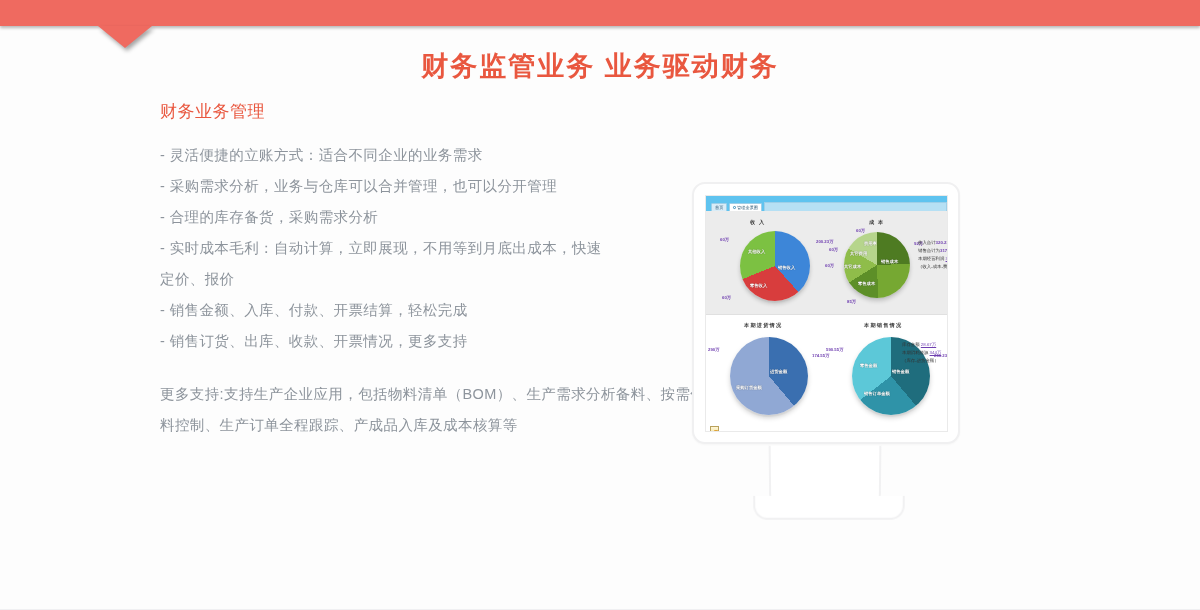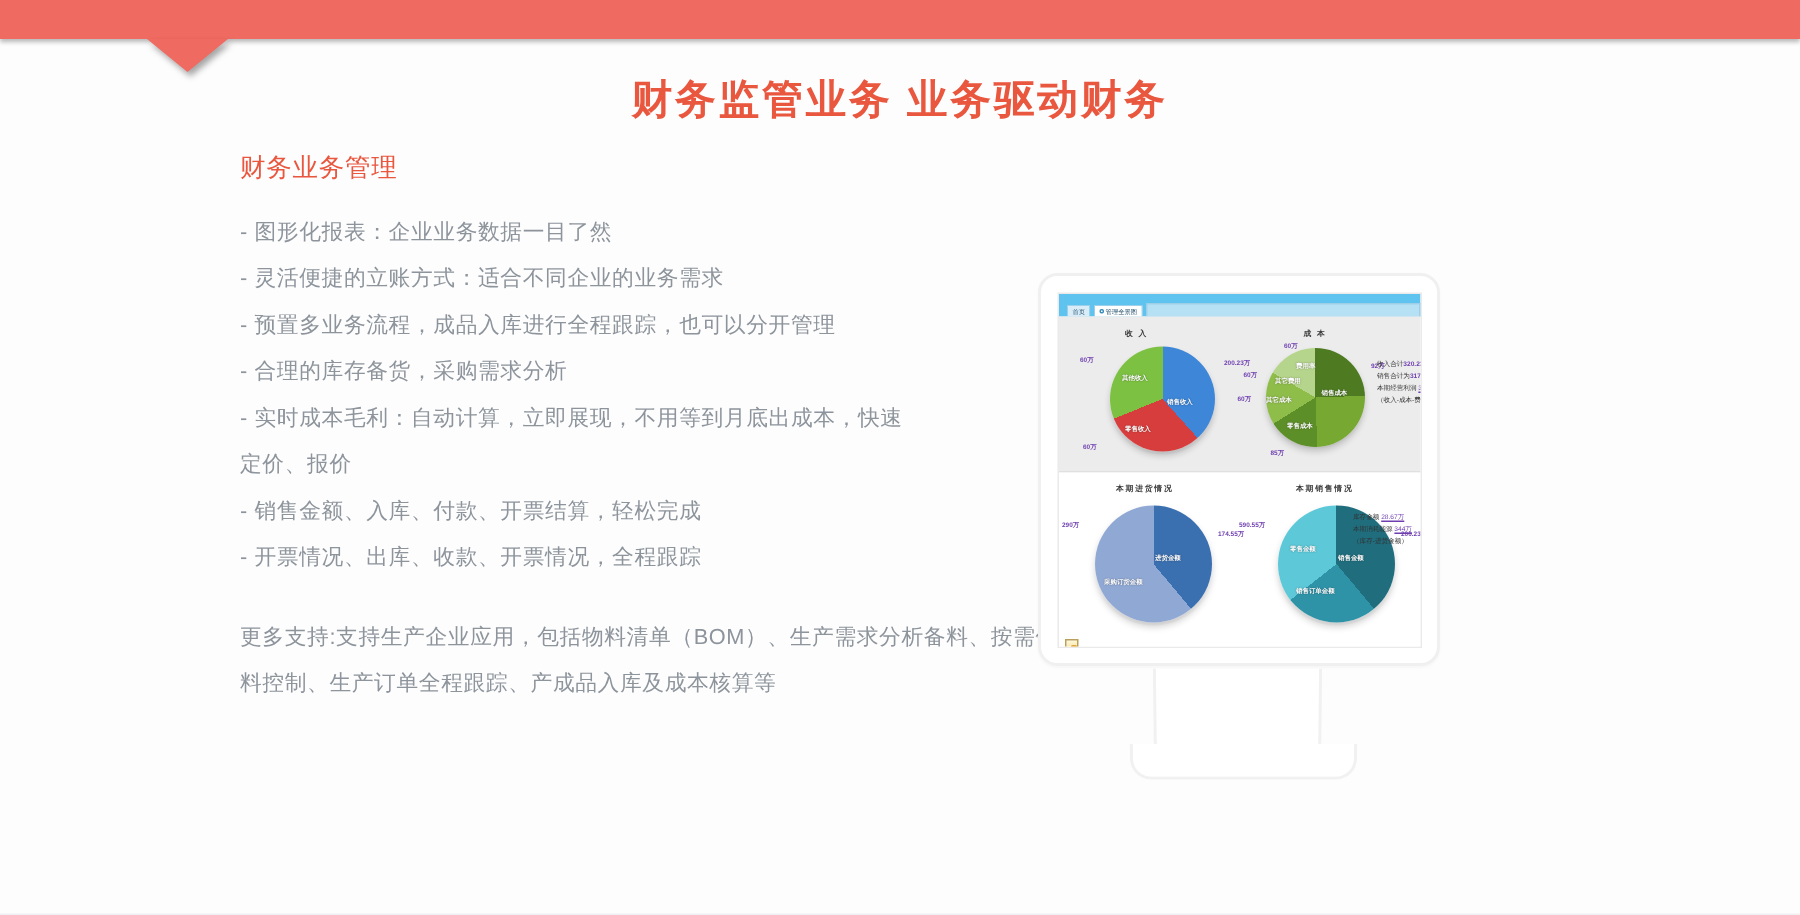--- a/index.html
+++ b/index.html
@@ -139,28 +139,27 @@
 <body>
 
 <div id="top-ribbon"></div>
 <div id="ribbon-pointer"></div>
 
 <div id="page-title">财务监管业务  业务驱动财务</div>
 
 <div id="copy-col">
   <div id="section-heading">财务业务管理</div>
 
-  <div class="bullet">- 图形化报表：企业业务数据一目了然</div>
   <div class="bullet">- 灵活便捷的立账方式：适合不同企业的业务需求</div>
-  <div class="bullet">- 预置多业务流程，成品入库进行全程跟踪，也可以分开管理</div>
+  <div class="bullet">- 采购需求分析，业务与仓库可以合并管理，也可以分开管理</div>
   <div class="bullet">- 合理的库存备货，采购需求分析</div>
   <div class="bullet">- 实时成本毛利：自动计算，立即展现，不用等到月底出成本，快速
 定价、报价</div>
   <div class="bullet">- 销售金额、入库、付款、开票结算，轻松完成</div>
-  <div class="bullet">- 开票情况、出库、收款、开票情况，全程跟踪</div>
+  <div class="bullet">- 销售订货、出库、收款、开票情况，更多支持</div>
 
   <div id="more-support">更多支持:支持生产企业应用，包括物料清单（BOM）、生产需求分析备料、按需领料控制、生产订单全程跟踪、产成品入库及成本核算等</div>
 </div>
 
 <div id="monitor">
   <div id="monitor-bezel">
     <div id="app-screen">
 
       <div id="tab-strip">
         <div class="tab">

